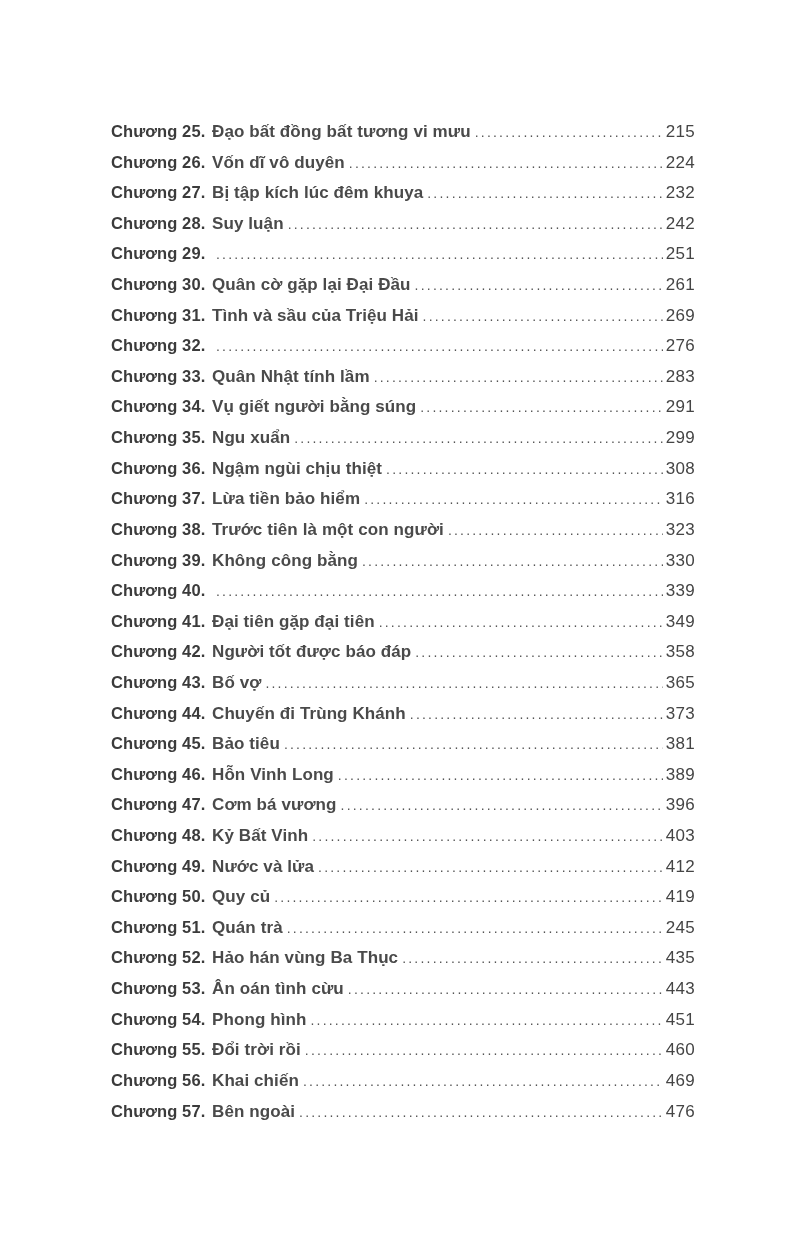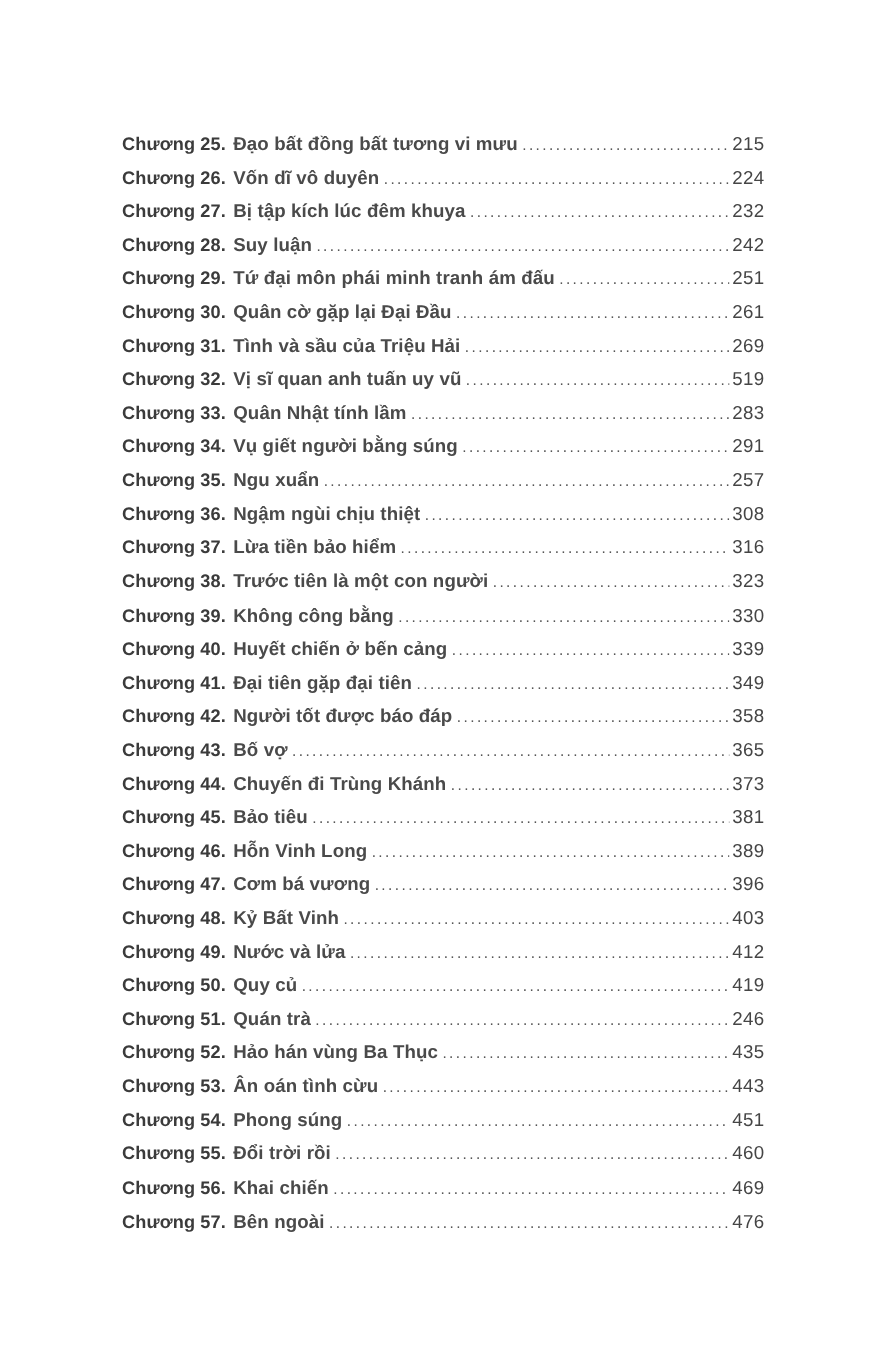--- a/index.html
+++ b/index.html
@@ -86,65 +86,63 @@
 
   <div class="toc-row">
     <span class="toc-label">Chương 28.</span>
     <span class="toc-title">Suy luận</span>
     <span class="toc-dots">........................................................................................................................................................................................................</span>
     <span class="toc-page-num">242</span>
   </div>
 
   <div class="toc-row">
     <span class="toc-label">Chương 29.</span>
-    <span class="toc-title">Tứ đại môn phái minh tranh ám đấu</span>
     <span class="toc-dots">........................................................................................................................................................................................................</span>
     <span class="toc-page-num">251</span>
   </div>
 
   <div class="toc-row">
     <span class="toc-label">Chương 30.</span>
     <span class="toc-title">Quân cờ gặp lại Đại Đầu</span>
     <span class="toc-dots">........................................................................................................................................................................................................</span>
     <span class="toc-page-num">261</span>
   </div>
 
   <div class="toc-row">
     <span class="toc-label">Chương 31.</span>
     <span class="toc-title">Tình và sầu của Triệu Hải</span>
     <span class="toc-dots">........................................................................................................................................................................................................</span>
     <span class="toc-page-num">269</span>
   </div>
 
   <div class="toc-row">
     <span class="toc-label">Chương 32.</span>
-    <span class="toc-title">Vị sĩ quan anh tuấn uy vũ</span>
-    <span class="toc-dots">........................................................................................................................................................................................................</span>
-    <span class="toc-page-num">519</span>
+    <span class="toc-dots">........................................................................................................................................................................................................</span>
+    <span class="toc-page-num">276</span>
   </div>
 
   <div class="toc-row">
     <span class="toc-label">Chương 33.</span>
     <span class="toc-title">Quân Nhật tính lầm</span>
     <span class="toc-dots">........................................................................................................................................................................................................</span>
     <span class="toc-page-num">283</span>
   </div>
 
   <div class="toc-row">
     <span class="toc-label">Chương 34.</span>
     <span class="toc-title">Vụ giết người bằng súng</span>
     <span class="toc-dots">........................................................................................................................................................................................................</span>
     <span class="toc-page-num">291</span>
   </div>
 
   <div class="toc-row">
     <span class="toc-label">Chương 35.</span>
     <span class="toc-title">Ngu xuẩn</span>
     <span class="toc-dots">........................................................................................................................................................................................................</span>
-    <span class="toc-page-num">257</span>
+    <span class="toc-page-num">299</span>
   </div>
 
   <div class="toc-row">
     <span class="toc-label">Chương 36.</span>
     <span class="toc-title">Ngậm ngùi chịu thiệt</span>
     <span class="toc-dots">........................................................................................................................................................................................................</span>
     <span class="toc-page-num">308</span>
   </div>
 
   <div class="toc-row">
@@ -163,21 +161,20 @@
 
   <div class="toc-row">
     <span class="toc-label">Chương 39.</span>
     <span class="toc-title">Không công bằng</span>
     <span class="toc-dots">........................................................................................................................................................................................................</span>
     <span class="toc-page-num">330</span>
   </div>
 
   <div class="toc-row">
     <span class="toc-label">Chương 40.</span>
-    <span class="toc-title">Huyết chiến ở bến cảng</span>
     <span class="toc-dots">........................................................................................................................................................................................................</span>
     <span class="toc-page-num">339</span>
   </div>
 
   <div class="toc-row">
     <span class="toc-label">Chương 41.</span>
     <span class="toc-title">Đại tiên gặp đại tiên</span>
     <span class="toc-dots">........................................................................................................................................................................................................</span>
     <span class="toc-page-num">349</span>
   </div>
@@ -242,40 +239,40 @@
     <span class="toc-label">Chương 50.</span>
     <span class="toc-title">Quy củ</span>
     <span class="toc-dots">........................................................................................................................................................................................................</span>
     <span class="toc-page-num">419</span>
   </div>
 
   <div class="toc-row">
     <span class="toc-label">Chương 51.</span>
     <span class="toc-title">Quán trà</span>
     <span class="toc-dots">........................................................................................................................................................................................................</span>
-    <span class="toc-page-num">246</span>
+    <span class="toc-page-num">245</span>
   </div>
 
   <div class="toc-row">
     <span class="toc-label">Chương 52.</span>
     <span class="toc-title">Hảo hán vùng Ba Thục</span>
     <span class="toc-dots">........................................................................................................................................................................................................</span>
     <span class="toc-page-num">435</span>
   </div>
 
   <div class="toc-row">
     <span class="toc-label">Chương 53.</span>
     <span class="toc-title">Ân oán tình cừu</span>
     <span class="toc-dots">........................................................................................................................................................................................................</span>
     <span class="toc-page-num">443</span>
   </div>
 
   <div class="toc-row">
     <span class="toc-label">Chương 54.</span>
-    <span class="toc-title">Phong súng</span>
+    <span class="toc-title">Phong hình</span>
     <span class="toc-dots">........................................................................................................................................................................................................</span>
     <span class="toc-page-num">451</span>
   </div>
 
   <div class="toc-row">
     <span class="toc-label">Chương 55.</span>
     <span class="toc-title">Đổi trời rồi</span>
     <span class="toc-dots">........................................................................................................................................................................................................</span>
     <span class="toc-page-num">460</span>
   </div>

